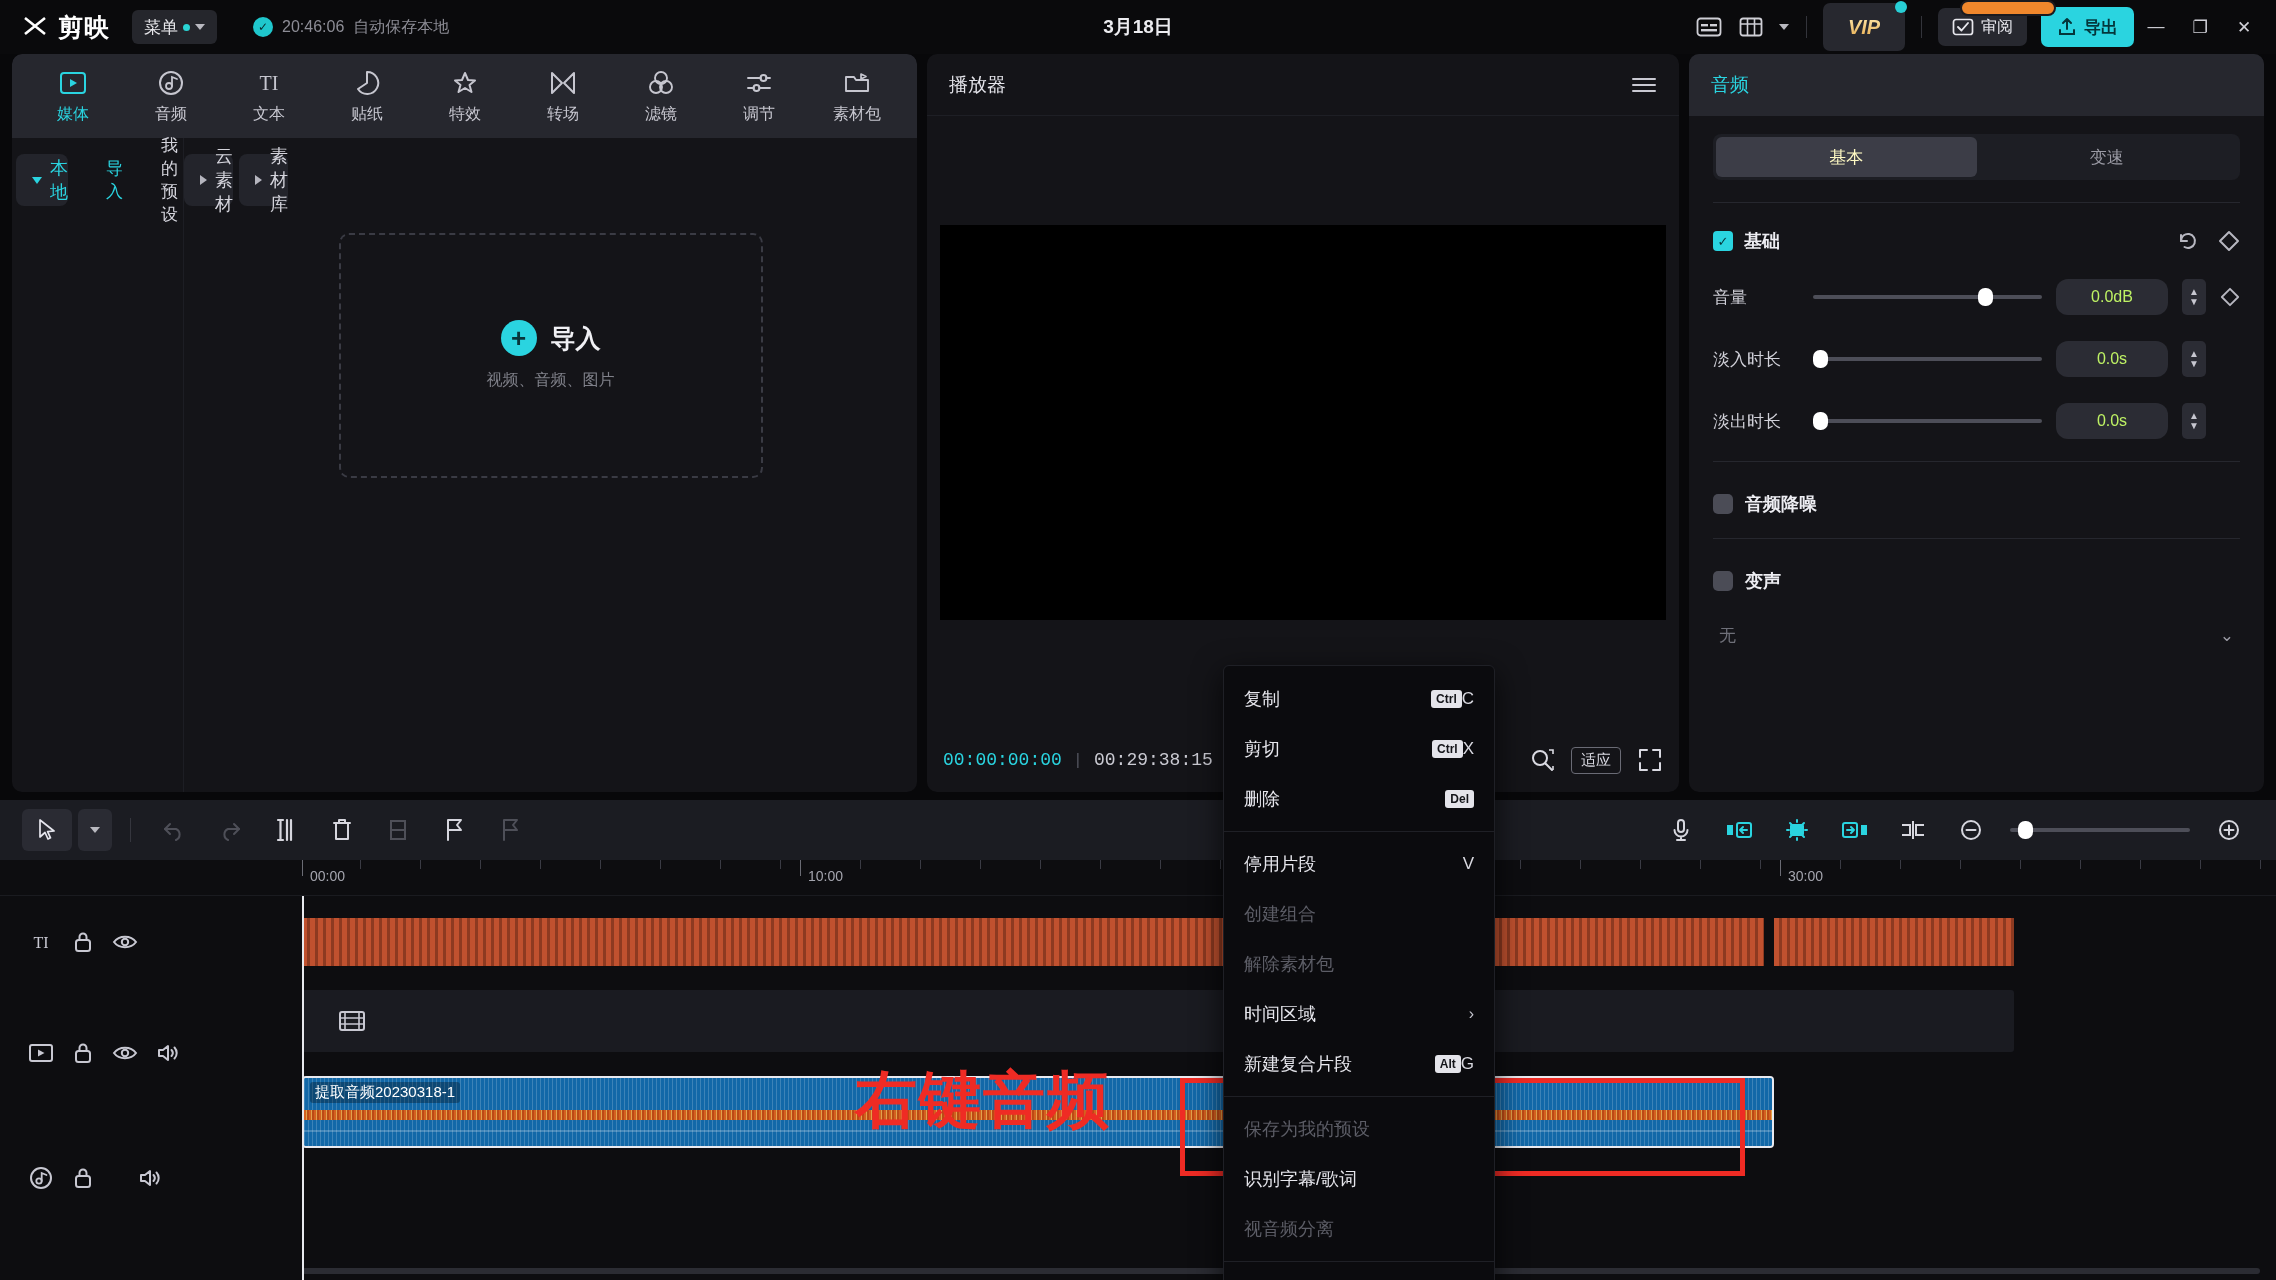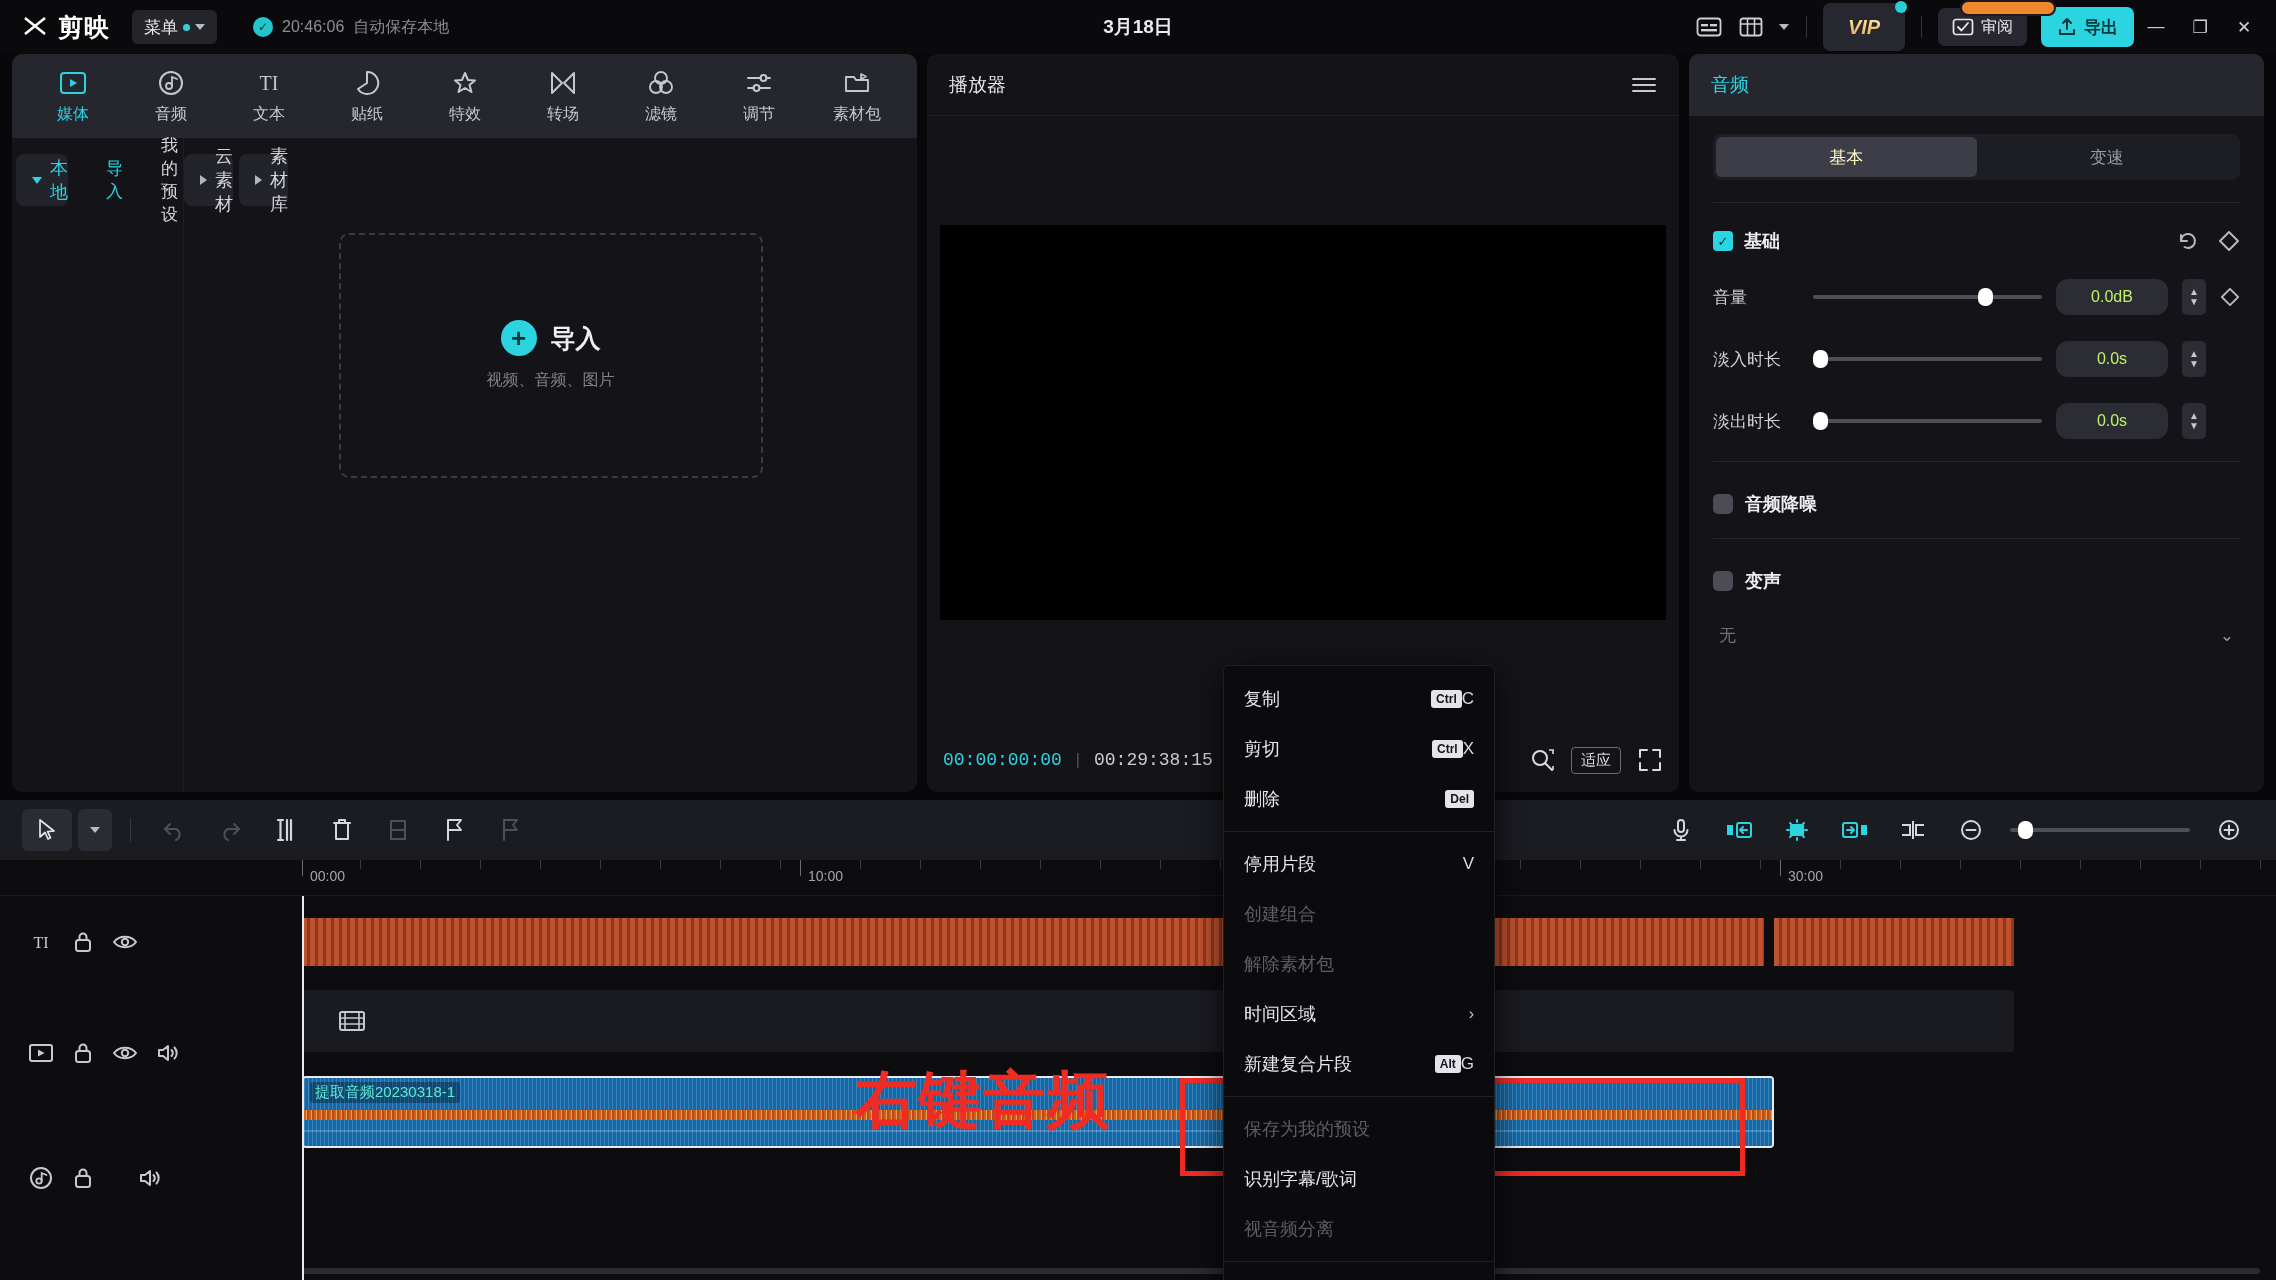--- a/index.html
+++ b/index.html
@@ -119,21 +119,21 @@
   .ruler-lbl { position:absolute; top:8px; font-size:14px; color:#a4a5ae; }
   .tracks { flex:1; display:flex; position:relative; overflow:hidden; }
   .track-heads { width:302px; flex:0 0 302px; }
   .th { display:flex; align-items:center; gap:18px; padding-left:28px; }
   .th-ico { color:#c8c8d2; cursor:pointer; display:flex; align-items:center; }
   .track-area { flex:1; position:relative; }
   .cover-btn { position:absolute; left:230px; width:54px; height:58px; background:#2c2d35; border-radius:6px; display:flex; align-items:center; justify-content:center; font-size:17px; color:#e6e6ed; cursor:pointer; }
   .clip-text { position:absolute; background:#0d0d10; overflow:hidden; }
   .clip-video { position:absolute; background:#1a1b21; border-radius:3px; display:flex; align-items:center; padding-left:36px; }
   .clip-audio { position:absolute; background:#1268a8; border:2px solid #e9eaf0; border-radius:4px; overflow:hidden; }
-  .clip-audio .cname { position:absolute; top:4px; left:6px; font-size:15px; color:#5eead4; background:rgba(0,0,0,0.30); padding:1px 5px; border-radius:3px; z-index:3; }
+  .clip-audio .cname { position:absolute; top:4px; left:6px; font-size:15px; color:#ffffff; background:rgba(0,0,0,0.30); padding:1px 5px; border-radius:3px; z-index:3; }
   .playhead { position:absolute; top:0; bottom:0; width:2px; background:#e8e9ee; z-index:6; }
   .hscroll { position:absolute; left:302px; right:16px; bottom:6px; height:6px; background:#2b2c33; border-radius:3px; }
 
   
   .annot-text { position:absolute; font-size:62px; font-weight:bold; color:#ef2b24; z-index:40; letter-spacing:2px; }
   .annot-box { position:absolute; border:5px solid #ef2b24; z-index:40; pointer-events:none; }
 
   
   .ctx { position:absolute; background:#0b0b0e; border:1px solid #1f2026; border-radius:6px; width:272px; padding:8px 0; z-index:60; box-shadow:0 8px 30px rgba(0,0,0,.7); }
   .ctx-item { height:50px; display:flex; align-items:center; padding:0 20px; font-size:18px; color:#e6e6ec; cursor:pointer; }

